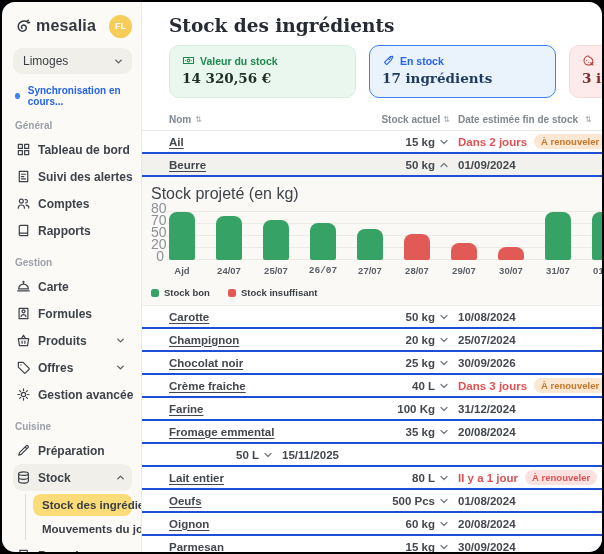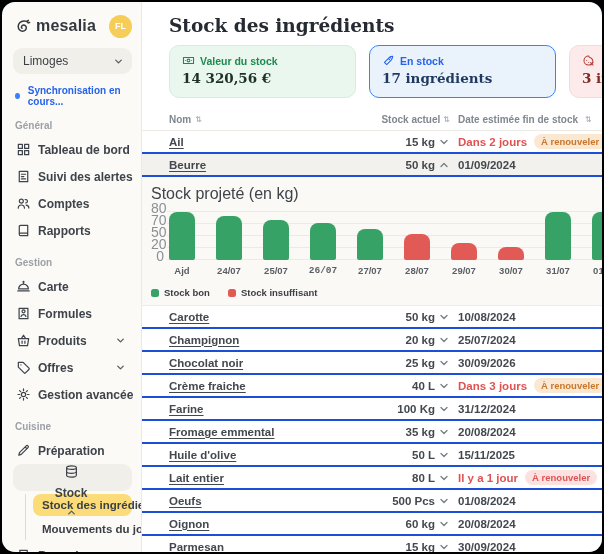--- a/index.html
+++ b/index.html
@@ -21,21 +21,21 @@
   .loc-select span:first-child { flex:1; }
   .sync-row { margin-top:11px; display:flex; align-items:center; gap:8px; padding-left:2px; }
   .sync-dot { width:6px; height:6px; border-radius:50%; background:#3B82F6; }
   .sync-text { font-size:10px; color:#2563EB; font-weight:600; }
   .sb-label { margin:13px 0 5px 2px; font-size:10px; color:#9CA1A8; font-weight:600; }
   .sb-item { display:flex; align-items:center; gap:7px; height:27px; padding:0 6px 0 3px;
              color:#3E434A; cursor:pointer; border-radius:9px; }
   .sb-item .ic { width:15px; height:15px; flex:0 0 auto; display:flex; color:#3E434A; }
   .sb-item .txt { font-size:12px; font-weight:600; flex:1; white-space:nowrap; }
   .sb-item .chev { width:11px; height:11px; color:#5A5F66; display:flex; }
-  .sb-item.group { background:#F1EFEA;flex-direction:column; }
+  .sb-item.group { background:#F1EFEA; }
   .sb-sub { margin:3px 0 2px 12px; border-left:1px solid #DFDBD3; padding-left:7px; }
   .sb-sub-item { font-size:11.5px; font-weight:600; color:#3A3F45; padding:5px 9px; margin:2px 0;
                  border-radius:8px; white-space:nowrap; cursor:pointer; }
   .sb-sub-item.active { background:#FBDC79; }
 
   
   .main { flex:1; background:#fff; overflow:hidden; position:relative; }
   .page-title { margin:13px 0 0 27px; font-family:"DejaVu Serif", serif; font-weight:700;
                 font-size:18.5px; color:#262B33; }
   .cards { display:flex; gap:13px; margin:9px 0 0 27px; }
@@ -468,23 +468,20 @@
               <svg viewBox="0 0 12 12" width="12" height="12" fill="none" stroke="currentColor" stroke-width="1.4" stroke-linecap="round" stroke-linejoin="round">
                 <path d="M3 4.5l3 3 3-3"></path>
               </svg>
             </span>
           </div>
           <div class="c-date">
             <span class="date-txt">20/08/2024</span>
           </div>
         </div>
         <div class="trow">
-          <div class="c-name">
-            <span class="name-link">Huile d'olive</span>
-          </div>
           <div class="c-stock">
             <span class="stock-txt">50 L</span>
             <span class="row-chev">
               <svg viewBox="0 0 12 12" width="12" height="12" fill="none" stroke="currentColor" stroke-width="1.4" stroke-linecap="round" stroke-linejoin="round">
                 <path d="M3 4.5l3 3 3-3"></path>
               </svg>
             </span>
           </div>
           <div class="c-date">
             <span class="date-txt">15/11/2025</span>

